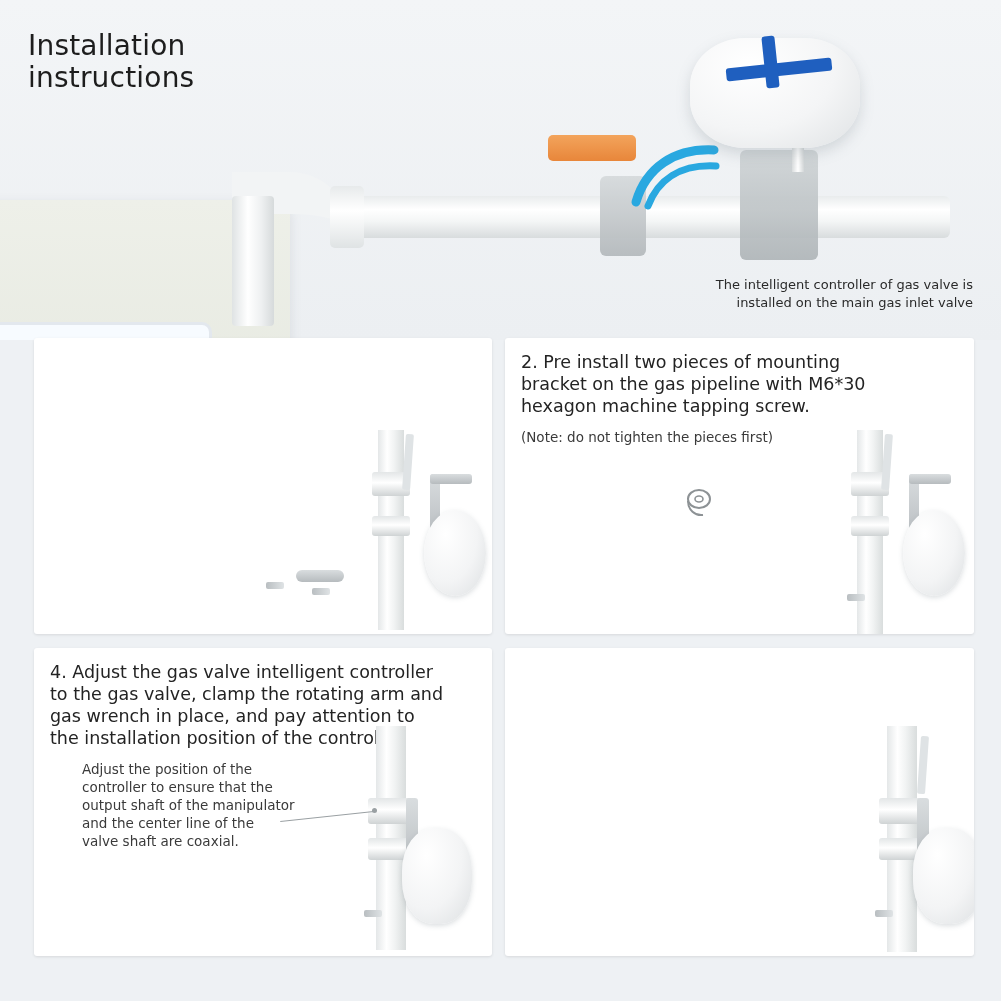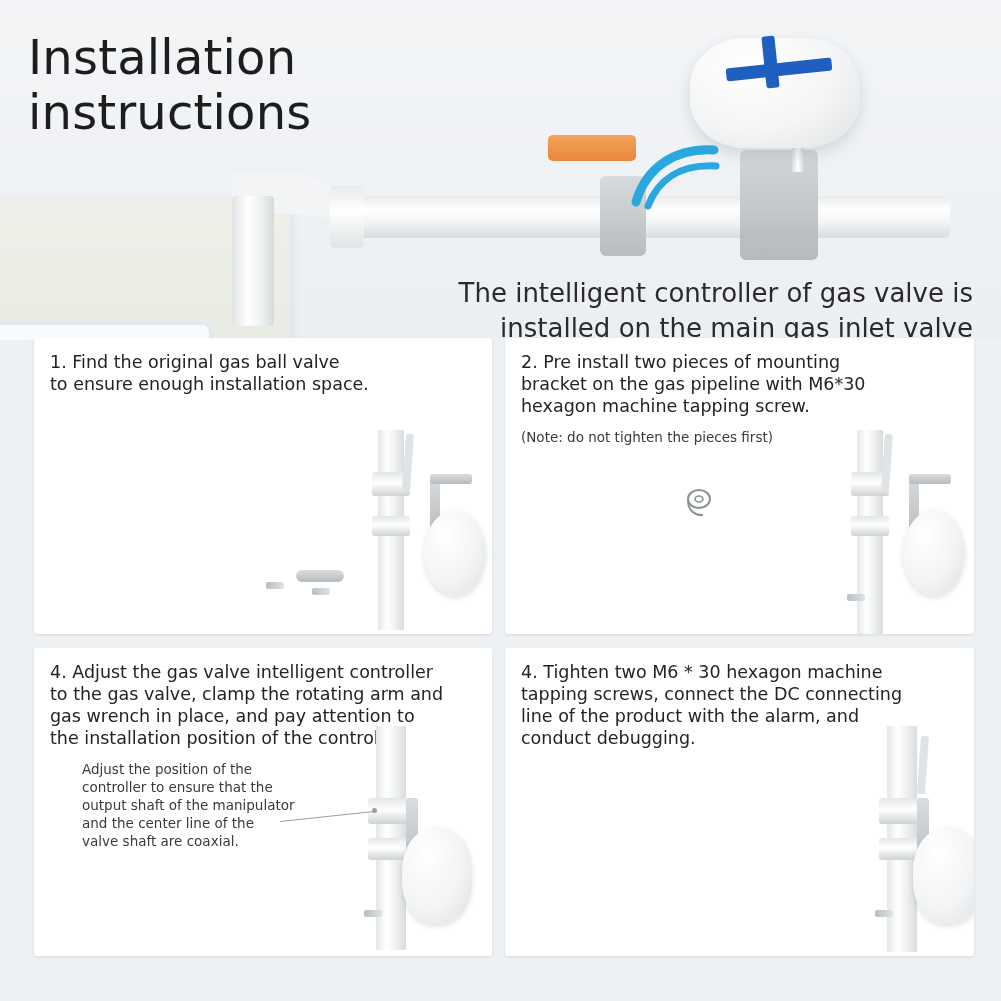--- a/index.html
+++ b/index.html
@@ -13,28 +13,28 @@
     position: relative;
   }
   
   .hero {
     position: absolute; left:0; top:0; width:1001px; height:340px;
     background: linear-gradient(180deg,#f3f5f7 0%, #eceff2 100%);
     overflow: hidden;
   }
   .title {
     position: absolute; left: 28px; top: 30px;
-    font-size: 48px; line-height: 1.15; font-weight: 400;
+    font-size: 28px; line-height: 1.15; font-weight: 400;
     color: #1d1d1d; letter-spacing: .2px;
     font-family: "DejaVu Sans", sans-serif;
     white-space: pre-line;
   }
   .hero-caption {
     position: absolute; right: 28px; top: 276px; width: 600px;
-    text-align: right; font-size: 26px; line-height: 1.35; color: #2a2a2a;
+    text-align: right; font-size: 13px; line-height: 1.35; color: #2a2a2a;
     white-space: pre-line;
   }
 
   
   .pipe-main {
     position:absolute; left:330px; top:196px; width:620px; height:42px;
     background: linear-gradient(180deg,#e9eced 0%, #ffffff 32%, #f4f6f6 60%, #d8dcdd 100%);
     border-radius: 6px;
   }
   .pipe-left-vert {
@@ -199,22 +199,20 @@
   <div class="valve-cross-h"></div>
   <div class="valve-cross-v"></div>
 
   <div class="hero-caption">The intelligent controller of gas valve is
 installed on the main gas inlet valve</div>
 </div>
 
 <div class="cards">
 
   <div class="card c1">
-    <div class="step-head">1. Find the original gas ball valve
-to ensure enough installation space.</div>
 
     <div class="v-pipe" style="left:344px; top:92px; height:200px;"></div>
     <div class="joint" style="left:338px; top:134px; width:38px; height:24px;"></div>
     <div class="joint" style="left:338px; top:178px; width:38px; height:20px;"></div>
     <div class="handle" style="left:370px; top:96px; width:8px; height:56px; transform:rotate(4deg);"></div>
     <div class="plate" style="left:396px; top:136px; width:10px; height:68px;"></div>
     <div class="plate" style="left:396px; top:136px; width:42px; height:10px;"></div>
     <div class="mini-valve" style="left:390px; top:172px;"></div>
     <div class="plate" style="left:262px; top:232px; width:48px; height:12px; border-radius:6px;"></div>
     <div class="screw" style="left:232px; top:244px;"></div>
@@ -259,24 +257,20 @@
     <div class="joint" style="left:334px; top:150px; width:46px; height:26px;"></div>
     <div class="joint" style="left:334px; top:190px; width:46px; height:22px;"></div>
     <div class="plate" style="left:372px; top:150px; width:12px; height:76px;"></div>
     <div class="mini-valve" style="left:368px; top:180px; width:70px; height:96px;"></div>
     <div class="screw" style="left:330px; top:262px;"></div>
     <div class="leader" style="left:246px; top:168px; width:94px; transform:rotate(-6deg);"></div>
     <div class="leader-dot" style="left:338px; top:160px;"></div>
   </div>
 
   <div class="card c4">
-    <div class="step-head">4. Tighten two M6 * 30 hexagon machine
-tapping screws, connect the DC connecting
-line of the product with the alarm, and
-conduct debugging.</div>
 
     <div class="v-pipe wide" style="left:382px; top:78px; height:226px;"></div>
     <div class="joint" style="left:374px; top:150px; width:46px; height:26px;"></div>
     <div class="joint" style="left:374px; top:190px; width:46px; height:22px;"></div>
     <div class="handle" style="left:414px; top:88px; width:8px; height:58px; transform:rotate(4deg);"></div>
     <div class="plate" style="left:412px; top:150px; width:12px; height:76px;"></div>
     <div class="mini-valve" style="left:408px; top:180px; width:70px; height:96px;"></div>
     <div class="screw" style="left:370px; top:262px;"></div>
   </div>
 

